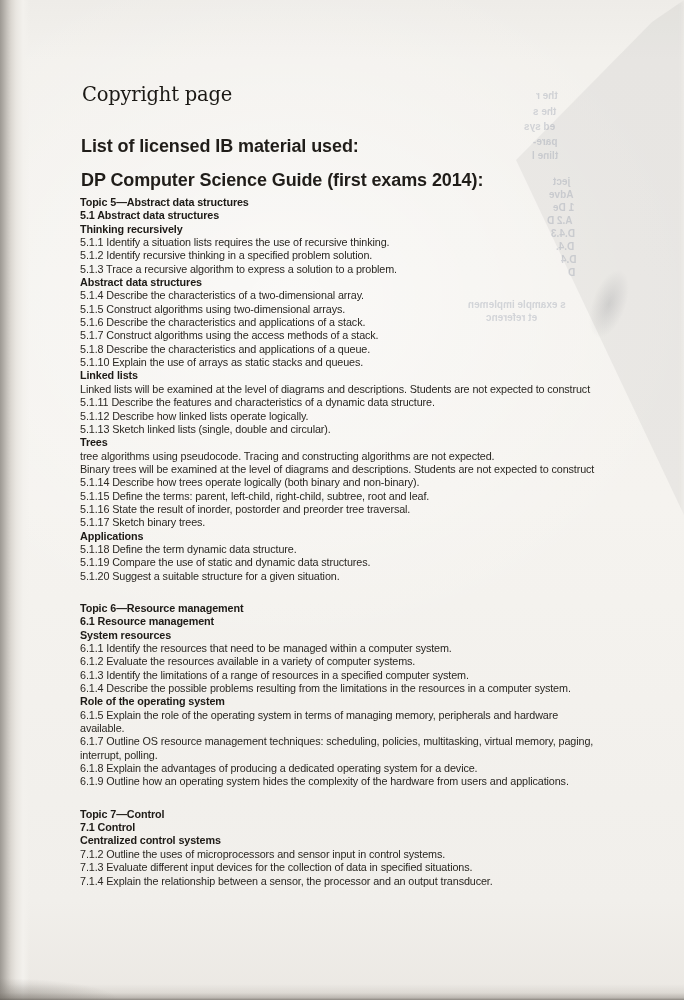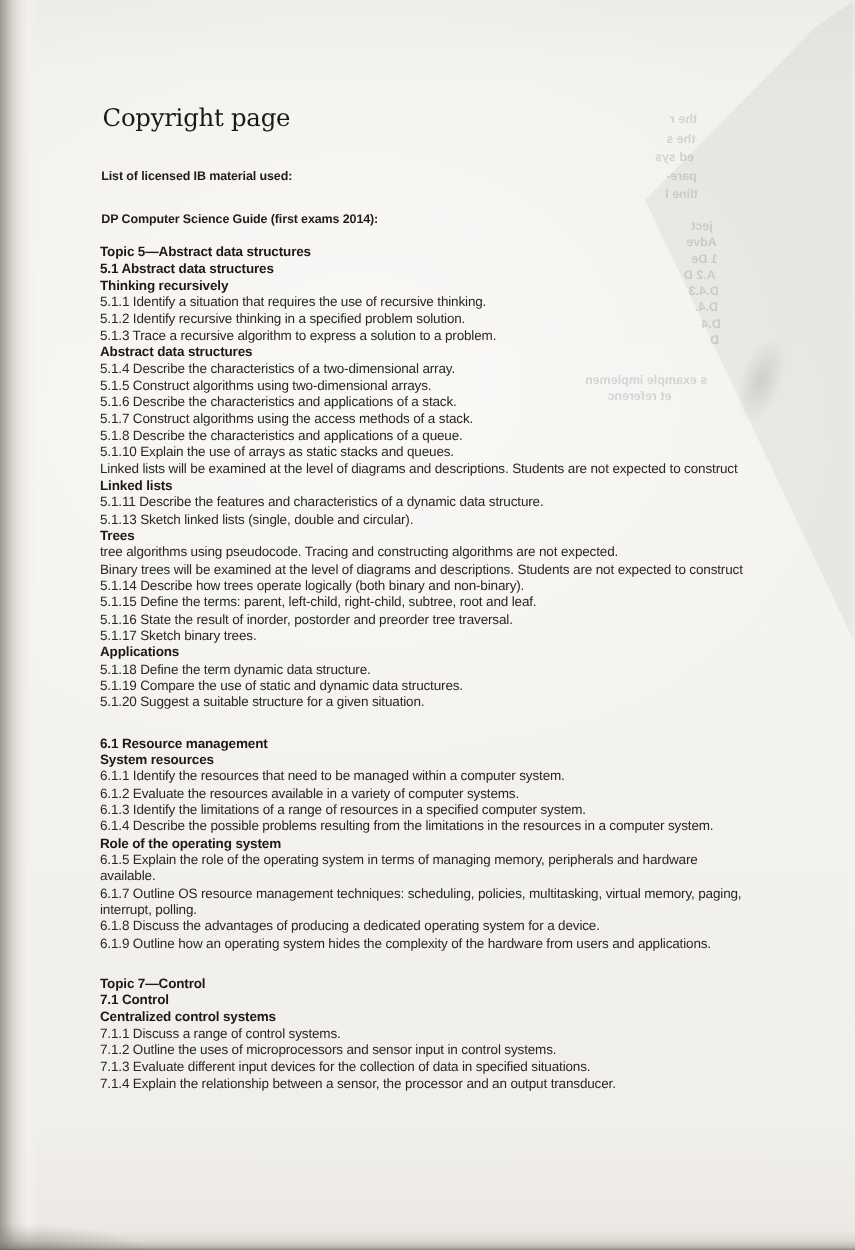--- a/index.html
+++ b/index.html
@@ -61,21 +61,21 @@
   
   .content { position: absolute; inset: 0; color: #26231f; }
   .page-title {
     position: absolute; left: 82px; top: 83px;
     font-family: "DejaVu Serif", "Liberation Serif", serif;
     font-weight: normal; font-size: 19.5px; letter-spacing: -0.2px;
     color: #1b1915; margin: 0;
   }
   .subhead {
     position: absolute; left: 81px;
-    font-weight: bold; font-size: 10px; letter-spacing: -0.1px;
+    font-weight: bold; font-size: 18px; letter-spacing: -0.1px;
     color: #201d19;
   }
   .subhead.s1 { top: 136px; }
   .subhead.s2 { top: 170px; }
   .rows {
     position: absolute; left: 80px; top: 196px; width: 600px;
     font-size: 10.8px; line-height: 13.35px; letter-spacing: -0.12px;
     color: #2a2722;
   }
   .row { white-space: nowrap; height: 13.35px; }
@@ -109,64 +109,65 @@
     </div>
 
   <div class="content">
     <h1 class="page-title">Copyright page</h1>
     <div class="subhead s1">List of licensed IB material used:</div>
     <div class="subhead s2">DP Computer Science Guide (first exams 2014):</div>
     <div class="rows">
         <div class="row b">Topic 5—Abstract data structures</div>
         <div class="row b">5.1 Abstract data structures</div>
         <div class="row b">Thinking recursively</div>
-        <div class="row">5.1.1 Identify a situation that requires the use of recursive thinking.</div>
+        <div class="row">5.1.1 Identify a situation lists requires the use of recursive thinking.</div>
         <div class="row">5.1.2 Identify recursive thinking in a specified problem solution.</div>
         <div class="row">5.1.3 Trace a recursive algorithm to express a solution to a problem.</div>
         <div class="row b">Abstract data structures</div>
         <div class="row">5.1.4 Describe the characteristics of a two-dimensional array.</div>
         <div class="row">5.1.5 Construct algorithms using two-dimensional arrays.</div>
         <div class="row">5.1.6 Describe the characteristics and applications of a stack.</div>
         <div class="row">5.1.7 Construct algorithms using the access methods of a stack.</div>
         <div class="row">5.1.8 Describe the characteristics and applications of a queue.</div>
         <div class="row">5.1.10 Explain the use of arrays as static stacks and queues.</div>
+        <div class="row b">Linked lists</div>
         <div class="row">Linked lists will be examined at the level of diagrams and descriptions. Students are not expected to construct</div>
-        <div class="row b">Linked lists</div>
         <div class="row">5.1.11 Describe the features and characteristics of a dynamic data structure.</div>
+        <div class="row">5.1.12 Describe how linked lists operate logically.</div>
         <div class="row">5.1.13 Sketch linked lists (single, double and circular).</div>
         <div class="row b">Trees</div>
         <div class="row">tree algorithms using pseudocode. Tracing and constructing algorithms are not expected.</div>
         <div class="row">Binary trees will be examined at the level of diagrams and descriptions. Students are not expected to construct</div>
         <div class="row">5.1.14 Describe how trees operate logically (both binary and non-binary).</div>
         <div class="row">5.1.15 Define the terms: parent, left-child, right-child, subtree, root and leaf.</div>
         <div class="row">5.1.16 State the result of inorder, postorder and preorder tree traversal.</div>
         <div class="row">5.1.17 Sketch binary trees.</div>
         <div class="row b">Applications</div>
         <div class="row">5.1.18 Define the term dynamic data structure.</div>
         <div class="row">5.1.19 Compare the use of static and dynamic data structures.</div>
         <div class="row">5.1.20 Suggest a suitable structure for a given situation.</div>
         <div class="row gap">&nbsp;</div>
+        <div class="row b">Topic 6—Resource management</div>
         <div class="row b">6.1 Resource management</div>
         <div class="row b">System resources</div>
         <div class="row">6.1.1 Identify the resources that need to be managed within a computer system.</div>
         <div class="row">6.1.2 Evaluate the resources available in a variety of computer systems.</div>
         <div class="row">6.1.3 Identify the limitations of a range of resources in a specified computer system.</div>
         <div class="row">6.1.4 Describe the possible problems resulting from the limitations in the resources in a computer system.</div>
         <div class="row b">Role of the operating system</div>
         <div class="row">6.1.5 Explain the role of the operating system in terms of managing memory, peripherals and hardware</div>
         <div class="row">available.</div>
         <div class="row">6.1.7 Outline OS resource management techniques: scheduling, policies, multitasking, virtual memory, paging,</div>
         <div class="row">interrupt, polling.</div>
-        <div class="row">6.1.8 Discuss the advantages of producing a dedicated operating system for a device.</div>
+        <div class="row">6.1.8 Explain the advantages of producing a dedicated operating system for a device.</div>
         <div class="row">6.1.9 Outline how an operating system hides the complexity of the hardware from users and applications.</div>
         <div class="row gap">&nbsp;</div>
         <div class="row b">Topic 7—Control</div>
         <div class="row b">7.1 Control</div>
         <div class="row b">Centralized control systems</div>
-        <div class="row">7.1.1 Discuss a range of control systems.</div>
         <div class="row">7.1.2 Outline the uses of microprocessors and sensor input in control systems.</div>
         <div class="row">7.1.3 Evaluate different input devices for the collection of data in specified situations.</div>
         <div class="row">7.1.4 Explain the relationship between a sensor, the processor and an output transducer.</div>
       </div>
   </div>
 
   <div class="left-edge"></div>
   <div class="bottom-edge"></div>
   <div class="bottom-corner"></div>
 

